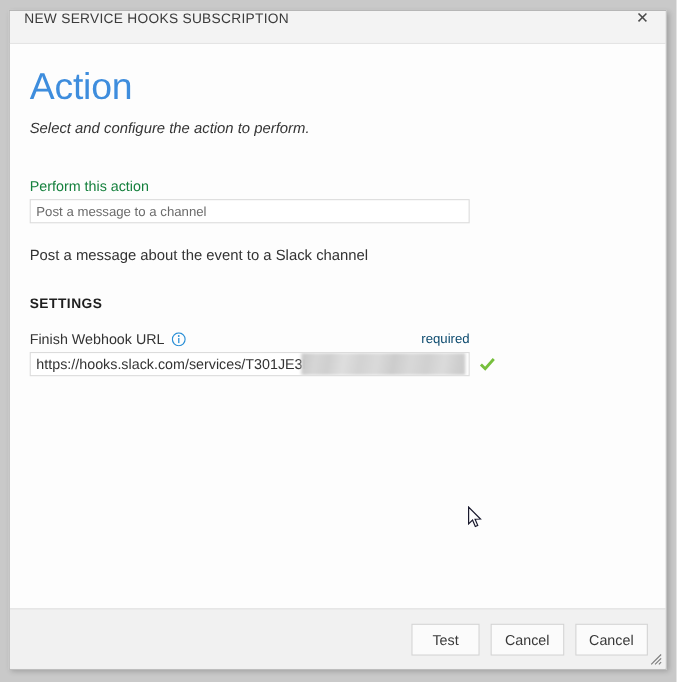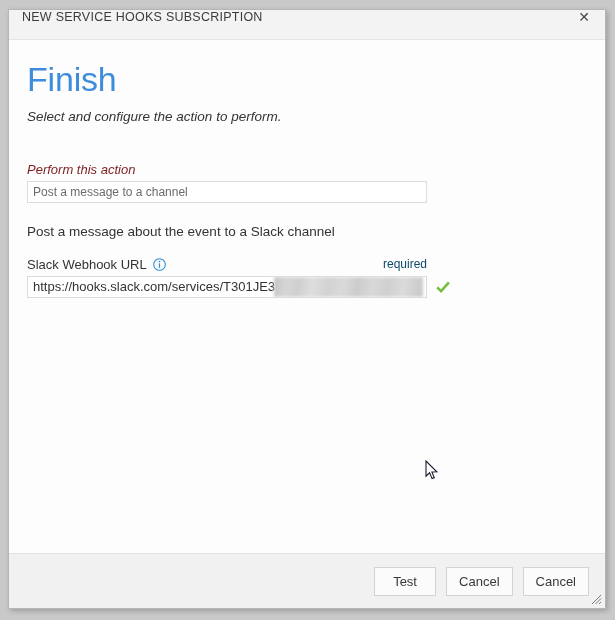--- a/index.html
+++ b/index.html
@@ -83,25 +83,24 @@
     font-size: 13.5px;
     color: #333333;
     margin-top: 11px;
     font-style: italic;
   }
 
   .field-block { margin-top: 38px; }
 
   .field-label {
     font-size: 13px;
-    color: #7f1d1d;
+    color: #15803d;
     margin-bottom: 4px;
     display: flex;
     align-items: center;
-    font-style: italic;
   }
 
   .text-input {
     width: 400px;
     height: 22px;
     box-sizing: border-box;
     border: 1px solid #dcdcdc;
     background: #ffffff;
     font-family: "Liberation Sans", sans-serif;
     font-size: 12px;
@@ -251,34 +250,35 @@
 
 <div class="dialog">
 
   <div class="titlebar">
     <div class="titlebar-text">NEW SERVICE HOOKS SUBSCRIPTION</div>
     <div class="close-btn">✕</div>
   </div>
 
   <div class="content">
 
-    <div class="page-title">Finish</div>
+    <div class="page-title">Action</div>
 
     <div class="page-subtitle">Select and configure the action to perform.</div>
 
     <div class="field-block">
       <div class="field-label">Perform this action</div>
       <input class="text-input" type="text" readonly="" value="Post a message to a channel" style="">
       <div class="field-help">Post a message about the event to a Slack channel</div>
     </div>
 
+    <div class="section-heading">SETTINGS</div>
 
     <div class="webhook-block">
       <div class="webhook-label-row">
-        <span>Slack Webhook URL</span>
+        <span>Finish Webhook URL</span>
         <span class="info-icon">
           <svg width="13" height="13" viewBox="0 0 13 13">
             <circle cx="6.5" cy="6.5" r="5.8" fill="none" stroke="#2a8fd6" stroke-width="1.1"></circle>
             <circle cx="6.5" cy="3.5" r="0.85" fill="#2a8fd6"></circle>
             <rect x="5.95" y="5.3" width="1.15" height="4.6" fill="#2a8fd6"></rect>
           </svg>
         </span>
         <span class="spacer"></span>
         <span class="required-tag">required</span>
       </div>

